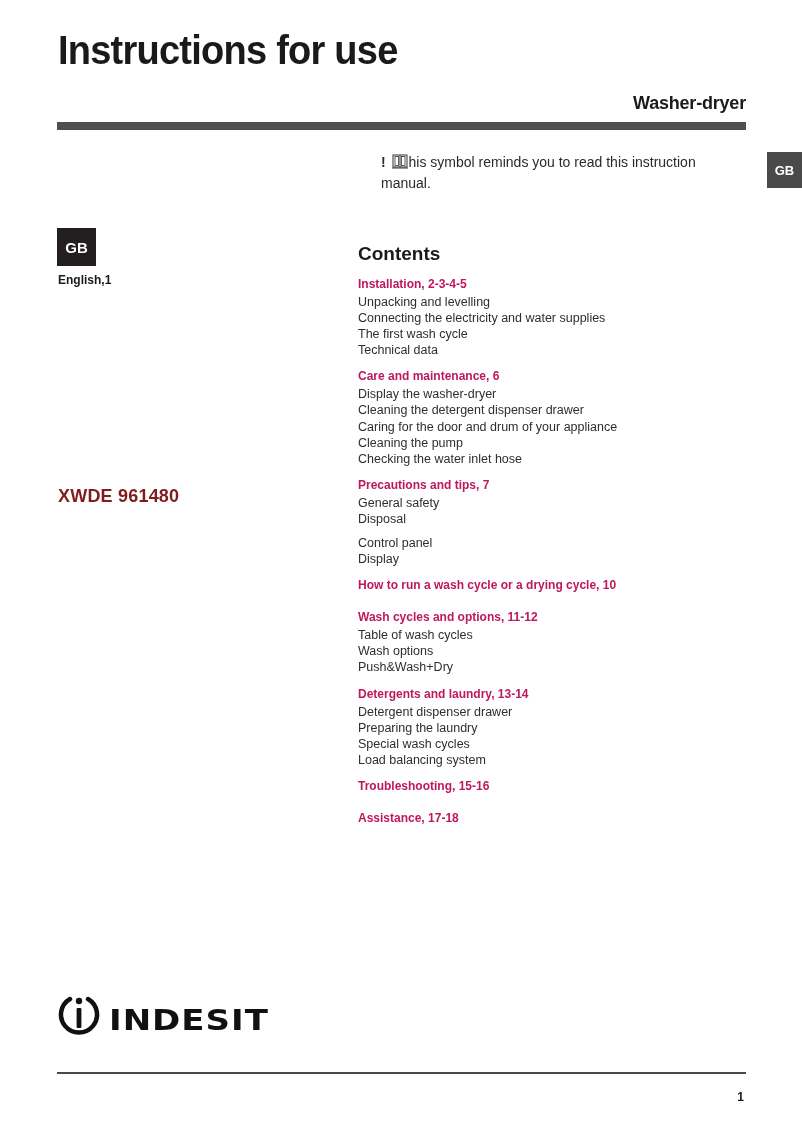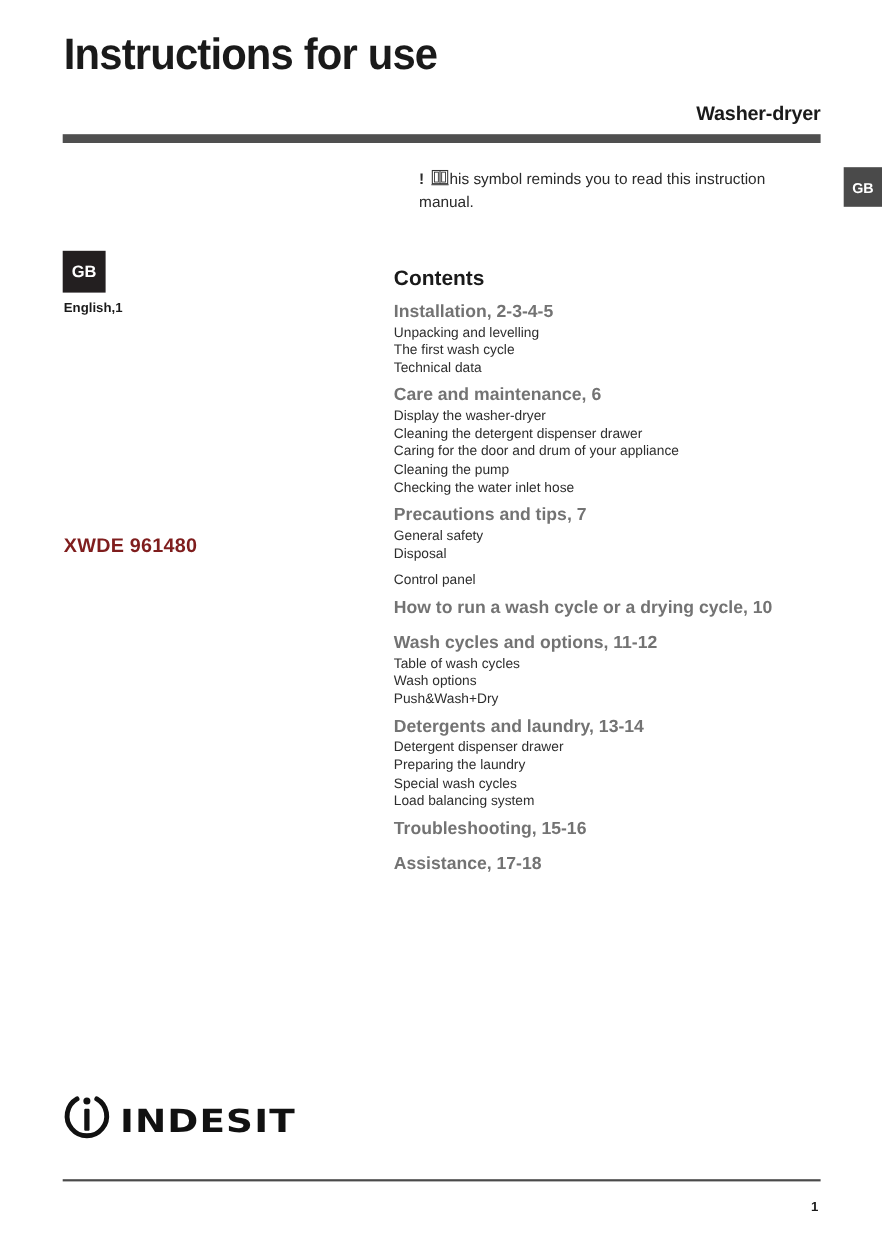--- a/index.html
+++ b/index.html
@@ -49,21 +49,21 @@
       position: absolute; left: 58px; top: 486px; font-size: 18px; font-weight: bold;
       color: #7f1d1d; letter-spacing: 0.2px;
     }
     .toc { position: absolute; left: 358px; top: 242px; width: 400px; }
     .toc-heading {
       font-size: 19px; font-weight: bold; color: #1a1a1a; line-height: 24px;
       margin-bottom: 8px;
     }
     .toc-section { margin-bottom: 8px; }
     .toc-section-title {
-      font-size: 16px; font-weight: bold; color: #737373; line-height: 20px;
+      font-size: 12px; font-weight: bold; color: #be185d; line-height: 20px;
       white-space: nowrap;
     }
     .toc-item {
       font-size: 12.5px; line-height: 16.1px; color: #2e2e2e; white-space: nowrap;
     }
     .logo {
       position: absolute; left: 57px; top: 990px; height: 50px;
       display: flex; align-items: flex-end;
     }
     .logo-word {
@@ -105,20 +105,21 @@
 <div class="lang-label">English,1</div>
 
 <div class="model">XWDE 961480</div>
 
 <div class="toc">
   <div class="toc-heading">Contents</div>
 
   <div class="toc-section">
     <div class="toc-section-title">Installation, 2-3-4-5</div>
     <div class="toc-item">Unpacking and levelling</div>
+    <div class="toc-item">Connecting the electricity and water supplies</div>
     <div class="toc-item">The first wash cycle</div>
     <div class="toc-item">Technical data</div>
   </div>
 
   <div class="toc-section">
     <div class="toc-section-title">Care and maintenance, 6</div>
     <div class="toc-item">Display the washer-dryer</div>
     <div class="toc-item">Cleaning the detergent dispenser drawer</div>
     <div class="toc-item">Caring for the door and drum of your appliance</div>
     <div class="toc-item">Cleaning the pump</div>
@@ -126,20 +127,21 @@
   </div>
 
   <div class="toc-section">
     <div class="toc-section-title">Precautions and tips, 7</div>
     <div class="toc-item">General safety</div>
     <div class="toc-item">Disposal</div>
   </div>
 
   <div class="toc-section">
     <div class="toc-item">Control panel</div>
+    <div class="toc-item">Display</div>
   </div>
 
   <div class="toc-section" style="margin-bottom:12px">
     <div class="toc-section-title">How to run a wash cycle or a drying cycle, 10</div>
   </div>
 
   <div class="toc-section">
     <div class="toc-section-title">Wash cycles and options, 11-12</div>
     <div class="toc-item">Table of wash cycles</div>
     <div class="toc-item">Wash options</div>

